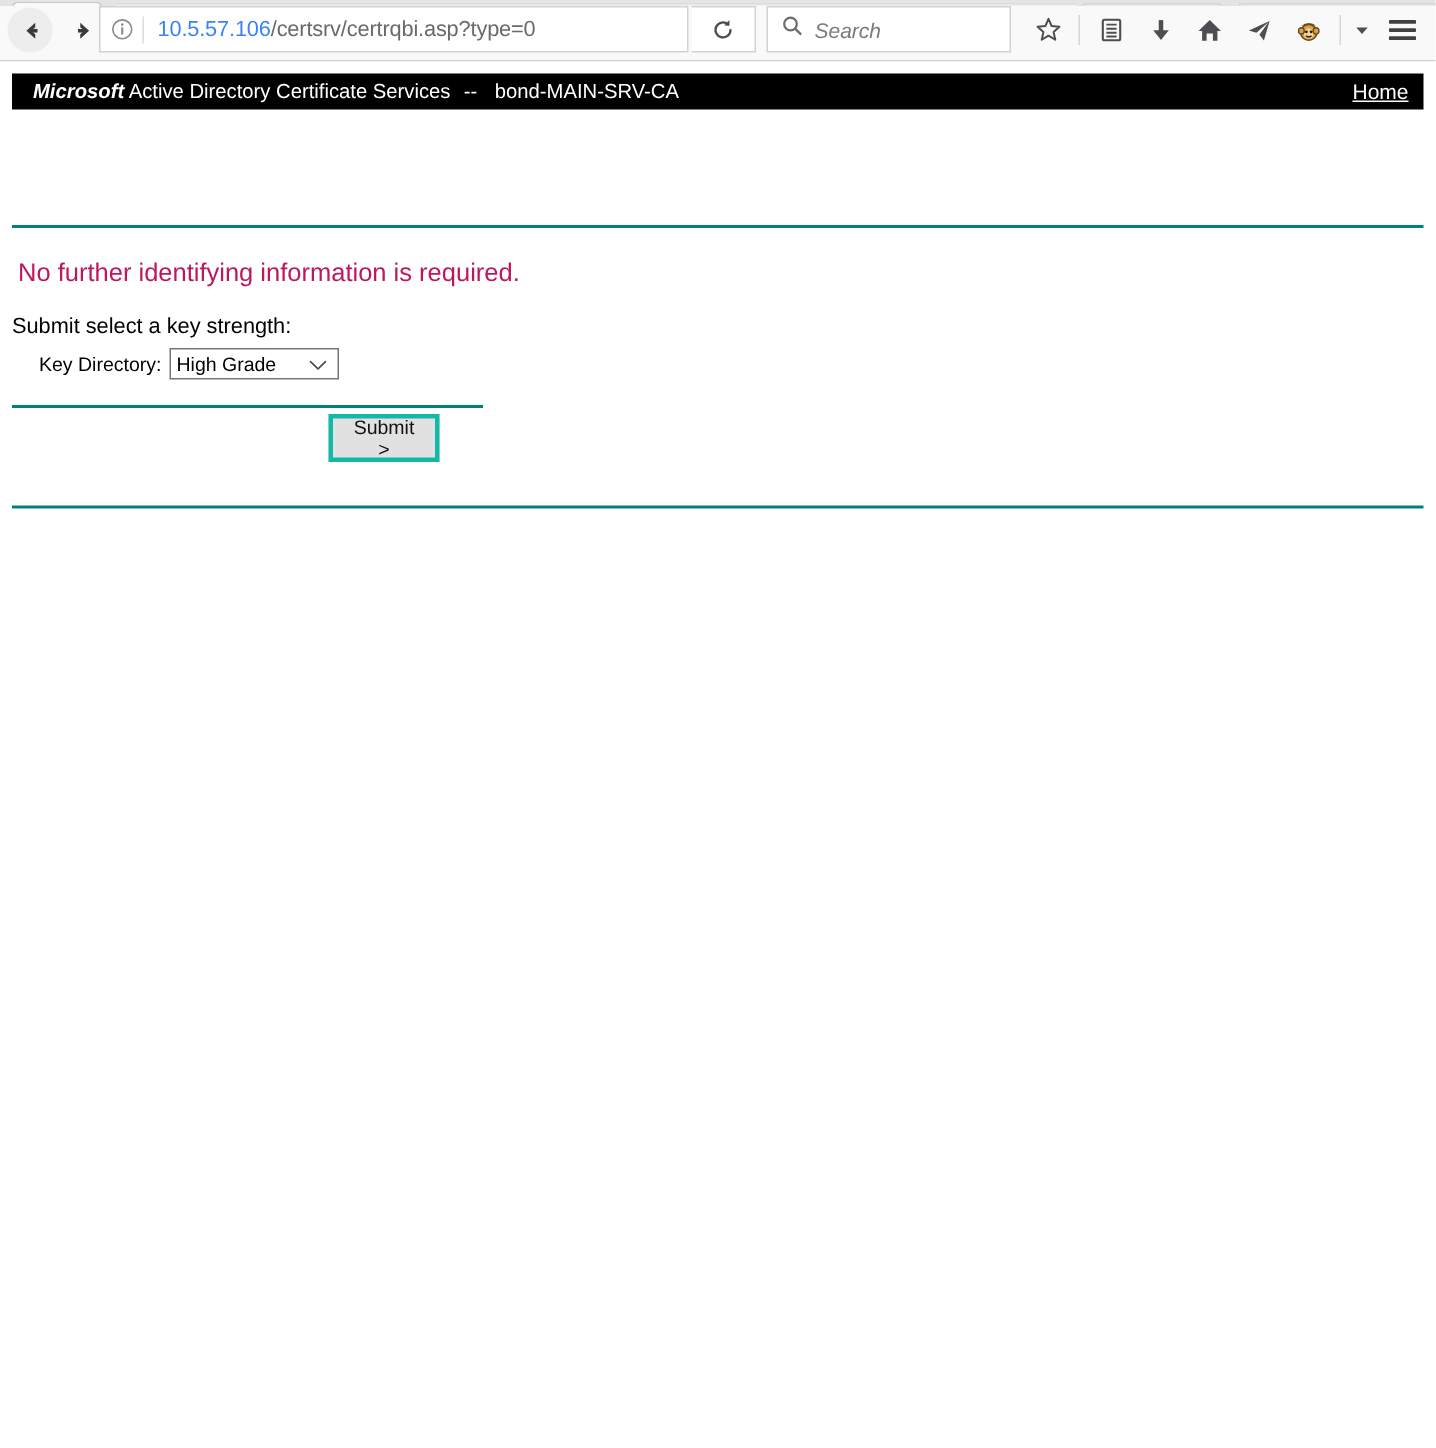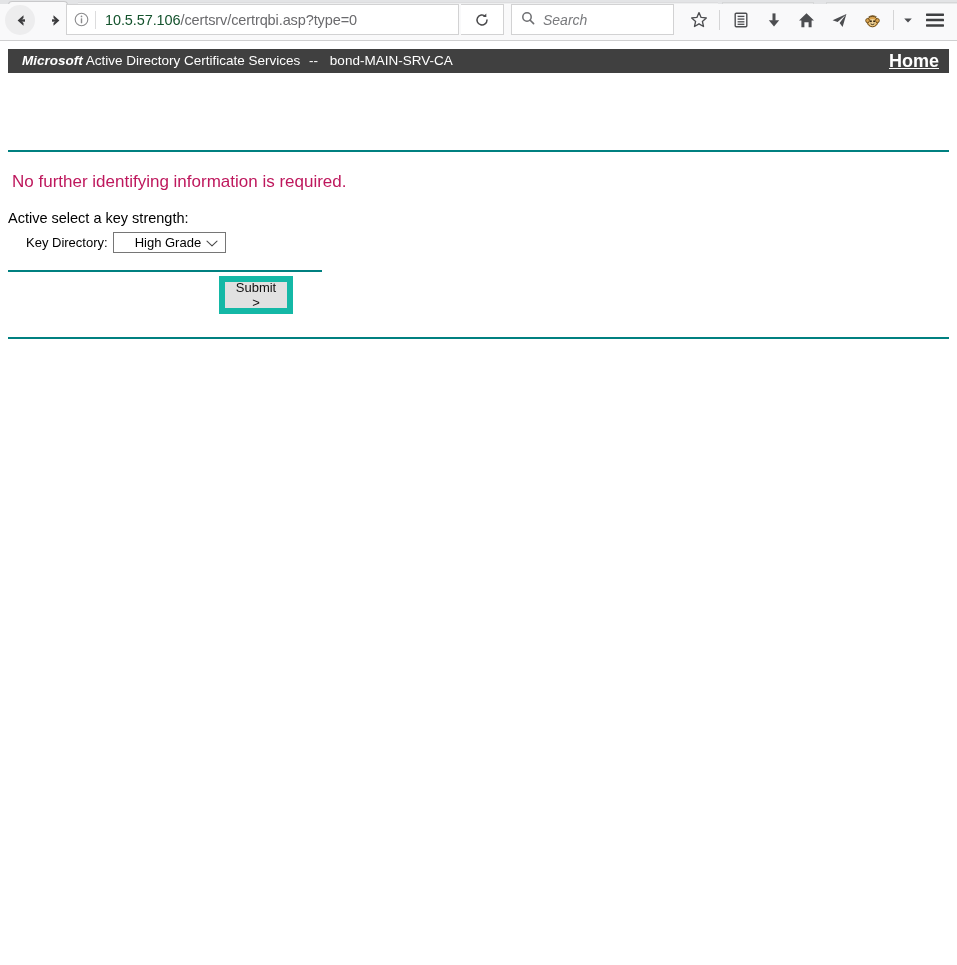--- a/index.html
+++ b/index.html
@@ -103,21 +103,21 @@
     width: 1px; height: 18px;
     background: #dcdcdd;
     margin-right: 9px;
   }
   .url-text {
     font-size: 14.5px;
     color: #6a6a6d;
     letter-spacing: -0.1px;
     white-space: nowrap;
   }
-  .url-text .host { color: #14532d; text-align: right; }
+  .url-text .host { color: #3b82f6; text-align: right; }
 
   .reload-btn {
     position: absolute;
     left: 461px; top: 4px;
     width: 43px; height: 31px;
     background: #ffffff;
     border: 1px solid #d2d2d3;
     border-left: none;
     box-sizing: border-box;
     display: flex;
@@ -175,38 +175,38 @@
   .page {
     position: relative;
     width: 957px;
     background: #ffffff;
   }
   .ad-header {
     position: absolute;
     left: 8px; top: 8px;
     width: 941px;
     height: 24px;
-    background: #404040;
+    background: #000000;
     color: #ffffff;
     font-size: 13.5px;
     line-height: 24px;
     box-sizing: border-box;
   }
   .ad-header .brand {
     font-weight: bold;
     font-style: italic;
     margin-left: 14px;
   }
   .ad-header .home-link {
     position: absolute;
     right: 10px; top: 0;
     color: #ffffff;
-    font-weight: bold;
+    font-weight: normal;
     text-decoration: underline;
-    font-size: 18px;
+    font-size: 14px;
     cursor: pointer;
   }
 
   .page-title {
     position: absolute;
     left: 8px; top: 83px;
     font-size: 15px;
     font-weight: bold;
     color: #000000;
   }
@@ -260,34 +260,34 @@
     background: #ffffff;
     border: 1px solid #767676;
     box-sizing: border-box;
     display: flex;
     align-items: center;
     position: relative;
     font-size: 13px;
     color: #000000;
   }
   .keystrength-select .sel-value {
-    margin-left: 21px;
+    margin-left: 4px;
   }
   .keystrength-select .sel-caret {
     position: absolute;
     right: 7px; top: 50%;
     transform: translateY(-50%);
   }
 
   .submit-btn {
     position: absolute;
     left: 219px; top: 235px;
     width: 74px; height: 22px;
     background: #e1e1e1;
-    border: 6px solid #14b8a6;
+    border: 3px solid #14b8a6;
     box-sizing: border-box;
     font-family: "Liberation Sans", sans-serif;
     font-size: 13px;
     color: #111111;
     display: flex;
     align-items: center;
     justify-content: center;
     cursor: pointer;
     padding: 13px;
   }
@@ -415,21 +415,21 @@
     <span class="brand">Microsoft</span>
     <span>Active Directory Certificate Services</span>
     <span style="margin:0 5px;">--</span>
     <span style="margin-left:3px;">bond-MAIN-SRV-CA</span>
     <span class="home-link">Home</span>
   </div>
 
   <div class="rule-top"></div>
 
   <div class="para-info">No further identifying information is required.</div>
-  <div class="para-prompt">Active select a key strength:</div>
+  <div class="para-prompt">Submit select a key strength:</div>
 
   <div class="field-row">
     <span class="field-label">Key Directory:</span>
     <div class="keystrength-select">
       <span class="sel-value">High Grade</span>
       <span class="sel-caret">
         <svg width="12" height="8" viewBox="0 0 12 8" aria-hidden="true">
           <path d="M1 1.6 L6 6.4 L11 1.6" fill="none" stroke="#4a4a4a" stroke-width="1.1" stroke-linecap="round" stroke-linejoin="round"></path>
         </svg>
       </span>

